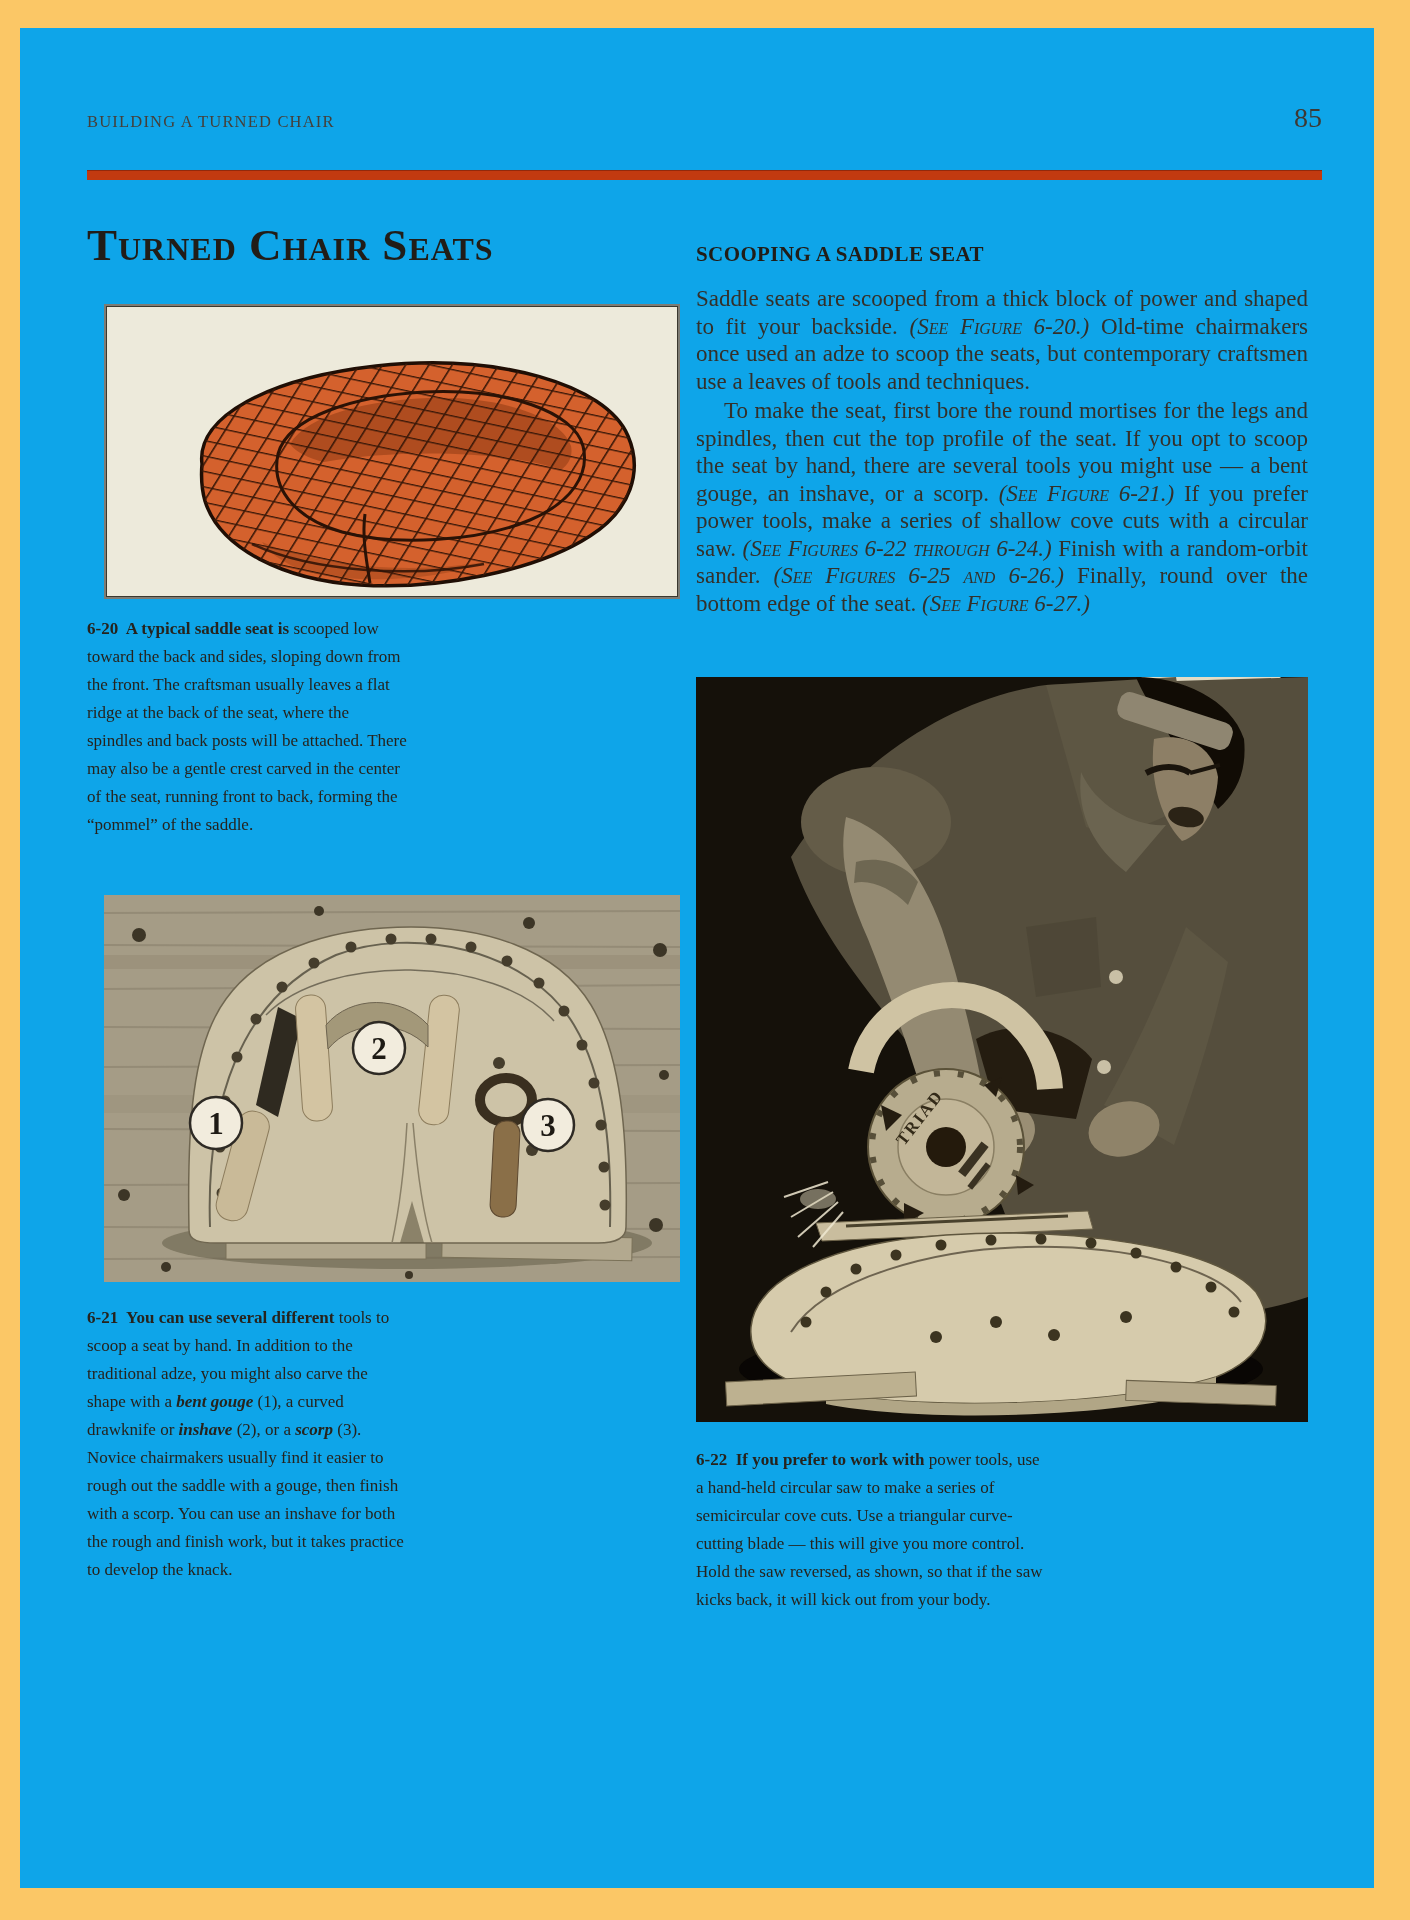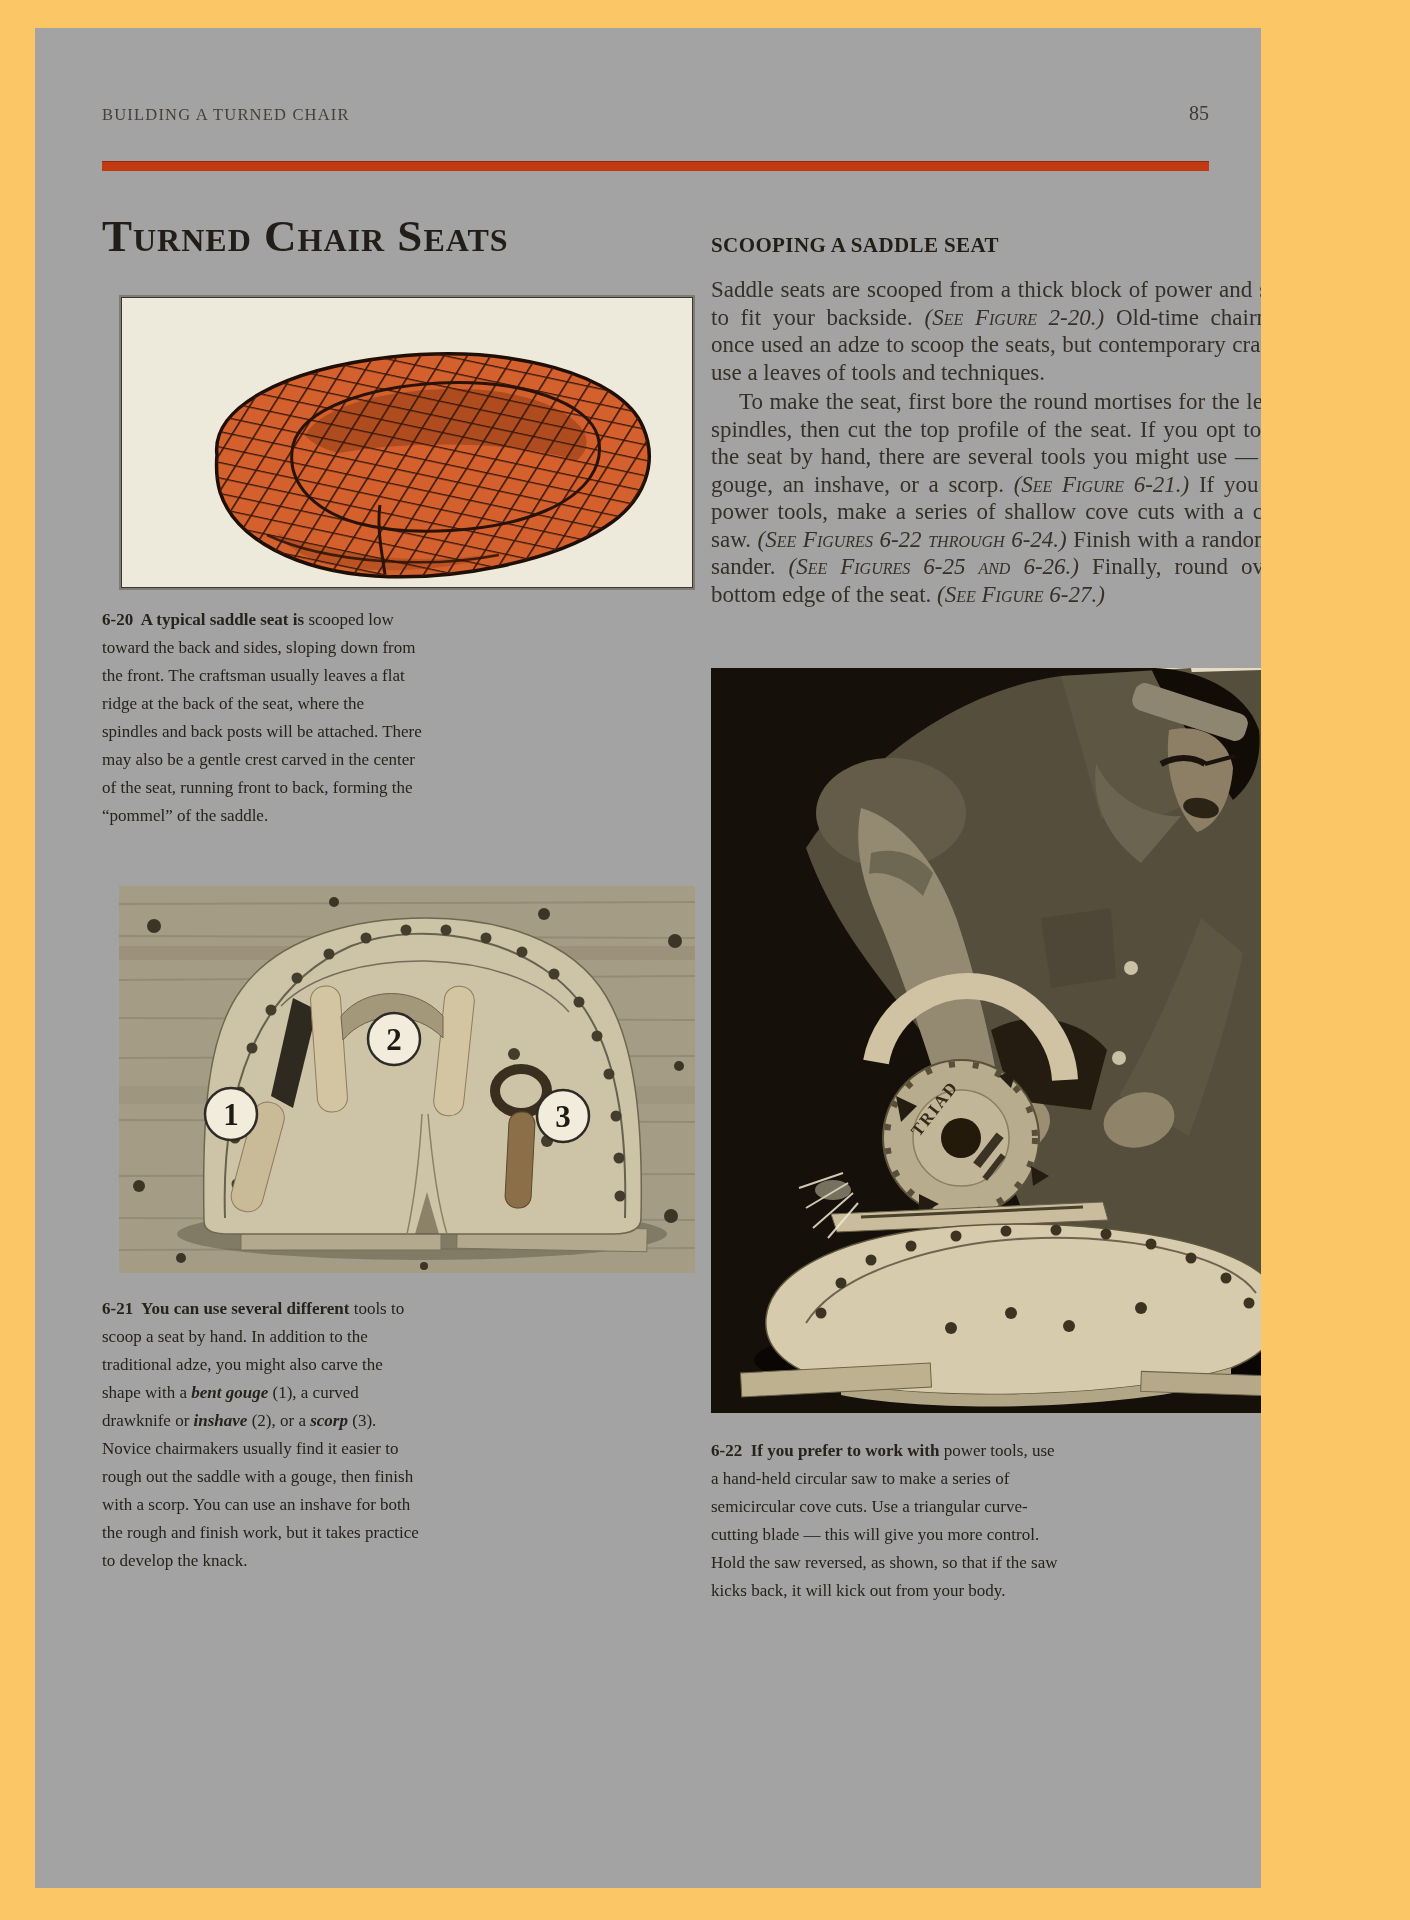--- a/index.html
+++ b/index.html
@@ -4,34 +4,34 @@
 <style>
   * { box-sizing: border-box; }
   html,body { margin:0; padding:0; }
   body {
     width:1410px; height:1920px;
     background:#fbc766;
     font-family:"Liberation Serif", serif;
     position:relative;
   }
   .page {
-    position:absolute; left:35px; top:28px;
-    width:1226px; height:1860px;
-    background:#a3a3a3;
+    position:absolute; left:20px; top:28px;
+    width:1354px; height:1860px;
+    background:#0ea5e9;
     padding:74px 52px 0 67px;
     overflow:hidden;
   }
   .running-row {
     display:flex; justify-content:space-between; align-items:baseline;
   }
   .running-head {
     font-size:16.5px; letter-spacing:1.2px; color:#45403a;
   }
   .page-num {
-    font-size:20px; color:#3e3933;
+    font-size:28px; color:#3e3933;
   }
   .rule {
     margin-top:36px; height:10px; background:#c23a10;
     border-top:1px solid #93290b;
   }
   .columns {
     display:grid; grid-template-columns:593px 612px; column-gap:16px;
   }
   h1.article-title {
     margin:42px 0 0; font-size:45px; line-height:46px; font-weight:700;
@@ -207,21 +207,21 @@
           <text class="marker-num" x="444" y="241">3</text>
         </g>
       </svg>
 
       <p class="figcap cap21"><span class="s-b">6-21&nbsp; You can use several different</span><span> tools to scoop a seat by hand. In addition to the traditional adze, you might also carve the shape with a </span><span class="s-bi">bent gouge</span><span> (1), a curved drawknife or </span><span class="s-bi">inshave</span><span> (2), or a </span><span class="s-bi">scorp</span><span> (3). Novice chairmakers usually find it easier to rough out the saddle with a gouge, then finish with a scorp. You can use an inshave for both the rough and finish work, but it takes practice to develop the knack.</span></p>
     </div>
 
     <div class="col-right">
       <h2 class="section-heading">SCOOPING A SADDLE SEAT</h2>
 
-      <p class="rp"><span>Saddle seats are scooped from a thick block of power and shaped to fit your backside. </span><span class="s-sc">(See Figure 2-20.)</span><span> Old-time chairmakers once used an adze to scoop the seats, but contemporary craftsmen use a leaves of tools and techniques.</span></p>
+      <p class="rp"><span>Saddle seats are scooped from a thick block of power and shaped to fit your backside. </span><span class="s-sc">(See Figure 6-20.)</span><span> Old-time chairmakers once used an adze to scoop the seats, but contemporary craftsmen use a leaves of tools and techniques.</span></p>
       <p class="rp rp2"><span>To make the seat, first bore the round mortises for the legs and spindles, then cut the top profile of the seat. If you opt to scoop the seat by hand, there are several tools you might use — a bent gouge, an inshave, or a scorp. </span><span class="s-sc">(See Figure 6-21.)</span><span> If you prefer power tools, make a series of shallow cove cuts with a circular saw. </span><span class="s-sc">(See Figures 6-22 through 6-24.)</span><span> Finish with a random-orbit sander. </span><span class="s-sc">(See Figures 6-25 and 6-26.)</span><span> Finally, round over the bottom edge of the seat. </span><span class="s-sc">(See Figure 6-27.)</span></p>
 
       <svg class="photo22" viewBox="0 0 612 745">
         <rect width="612" height="745" fill="#15110a"></rect>
         <ellipse cx="515" cy="40" rx="95" ry="58" fill="#e4ddc6"></ellipse>
         <ellipse cx="580" cy="95" rx="60" ry="70" fill="#d9d2ba" opacity="0.8"></ellipse>
 
         <g>
           <path d="M95,180 C160,80 260,20 350,8 L612,0 L612,620 C520,650 420,650 330,620 C320,540 280,470 250,420 C200,340 130,280 95,180 Z" fill="#554e3d"></path>
           <path d="M350,8 L480,0 L500,120 C460,150 420,160 390,150 Z" fill="#5d5643"></path>

